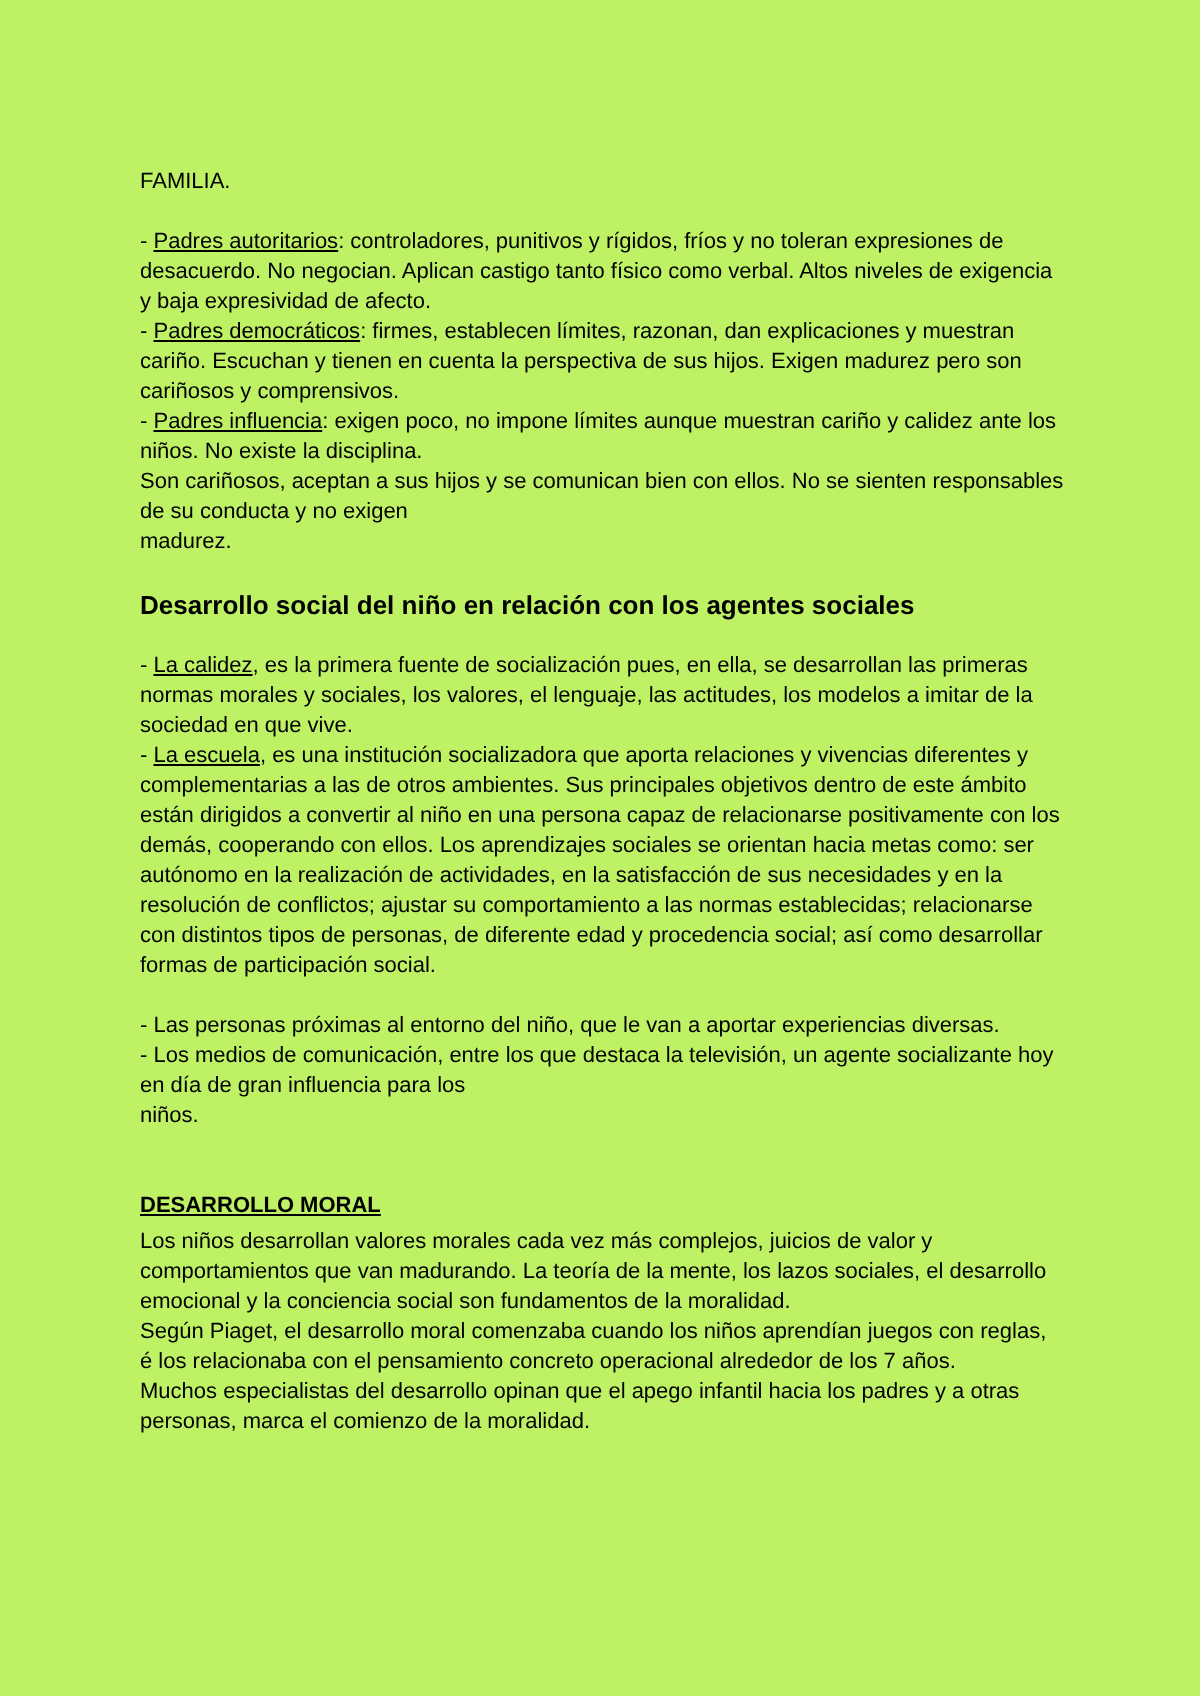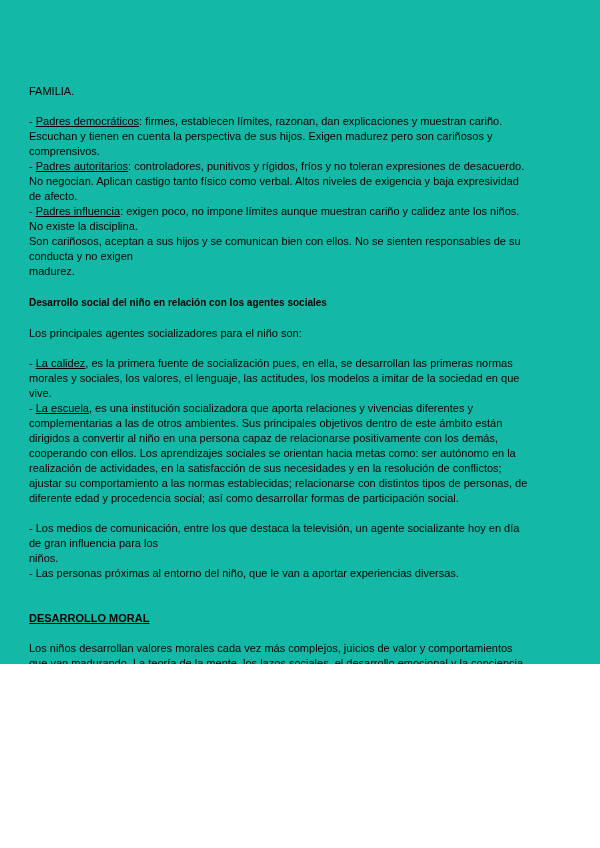--- a/index.html
+++ b/index.html
@@ -3,85 +3,84 @@
 <meta charset="utf-8">
 <style>
   html, body {
     margin: 0;
     padding: 0;
     background: #ffffff;
   }
   .page {
     position: relative;
     width: 600px;
-    height: 664px;
+    height: 848px;
     box-sizing: border-box;
-    padding: 84px 68px 50px 29px;
-    background: #14b8a6;
+    padding: 84px 68px 50px 70px;
+    background: #bef264;
     color: #000000;
     font-family: "Liberation Sans", sans-serif;
     font-size: 11px;
     line-height: 15px;
     overflow: hidden;
   }
   .para {
     margin: 0;
     white-space: pre-line;
   }
   .title {
     margin: 0 0 15px 0;
   }
   .block {
     margin: 0 0 15px 0;
   }
   .heading-social {
     font-family: "Liberation Sans", sans-serif;
-    font-size: 10px;
+    font-size: 13px;
     line-height: 17px;
     font-weight: bold;
     margin: 2px 0 15px 0;
     white-space: pre-line;
   }
   .heading-moral {
     font-weight: bold;
     text-decoration: underline;
-    margin: 30px 0 15px 0;
+    margin: 30px 0 3px 0;
   }
   .u {
     text-decoration: underline;
   }
 </style>
 </head>
 <body>
 
 <div class="page">
 
   <p class="para title">FAMILIA.</p>
 
   <div class="block">
+    <p class="para"><span>- </span><span class="u">Padres autoritarios</span><span>: controladores, punitivos y rígidos, fríos y no toleran expresiones de desacuerdo. No negocian. Aplican castigo tanto físico como verbal. Altos niveles de exigencia y baja expresividad de afecto.</span></p>
     <p class="para"><span>- </span><span class="u">Padres democráticos</span><span>: firmes, establecen límites, razonan, dan explicaciones y muestran cariño. Escuchan y tienen en cuenta la perspectiva de sus hijos. Exigen madurez pero son cariñosos y comprensivos.</span></p>
-    <p class="para"><span>- </span><span class="u">Padres autoritarios</span><span>: controladores, punitivos y rígidos, fríos y no toleran expresiones de desacuerdo. No negocian. Aplican castigo tanto físico como verbal. Altos niveles de exigencia y baja expresividad de afecto.</span></p>
     <p class="para"><span>- </span><span class="u">Padres influencia</span><span>: exigen poco, no impone límites aunque muestran cariño y calidez ante los niños. No existe la disciplina.
 Son cariñosos, aceptan a sus hijos y se comunican bien con ellos. No se sienten responsables de su conducta y no exigen
 madurez.</span></p>
   </div>
 
   <h2 class="heading-social">Desarrollo social del niño en relación con los agentes sociales</h2>
 
-  <p class="para block">Los principales agentes socializadores para el niño son:</p>
 
   <div class="block">
     <p class="para"><span>- </span><span class="u">La calidez</span><span>, es la primera fuente de socialización pues, en ella, se desarrollan las primeras normas morales y sociales, los valores, el lenguaje, las actitudes, los modelos a imitar de la sociedad en que vive.</span></p>
     <p class="para"><span>- </span><span class="u">La escuela</span><span>, es una institución socializadora que aporta relaciones y vivencias diferentes y complementarias a las de otros ambientes. Sus principales objetivos dentro de este ámbito están dirigidos a convertir al niño en una persona capaz de relacionarse positivamente con los demás, cooperando con ellos. Los aprendizajes sociales se orientan hacia metas como: ser autónomo en la realización de actividades, en la satisfacción de sus necesidades y en la resolución de conflictos; ajustar su comportamiento a las normas establecidas; relacionarse con distintos tipos de personas, de diferente edad y procedencia social; así como desarrollar formas de participación social.</span></p>
   </div>
 
   <div class="block">
+    <p class="para">- Las personas próximas al entorno del niño, que le van a aportar experiencias diversas.</p>
     <p class="para">- Los medios de comunicación, entre los que destaca la televisión, un agente socializante hoy en día de gran influencia para los
 niños.</p>
-    <p class="para">- Las personas próximas al entorno del niño, que le van a aportar experiencias diversas.</p>
   </div>
 
   <p class="para heading-moral">DESARROLLO MORAL</p>
 
   <p class="para">Los niños desarrollan valores morales cada vez más complejos, juicios de valor y comportamientos que van madurando. La teoría de la mente, los lazos sociales, el desarrollo emocional y la conciencia social son fundamentos de la moralidad.
 Según Piaget, el desarrollo moral comenzaba cuando los niños aprendían juegos con reglas, é los relacionaba con el pensamiento concreto operacional alrededor de los 7 años.
 Muchos especialistas del desarrollo opinan que el apego infantil hacia los padres y a otras personas, marca el comienzo de la moralidad.</p>
 
 </div>
 

